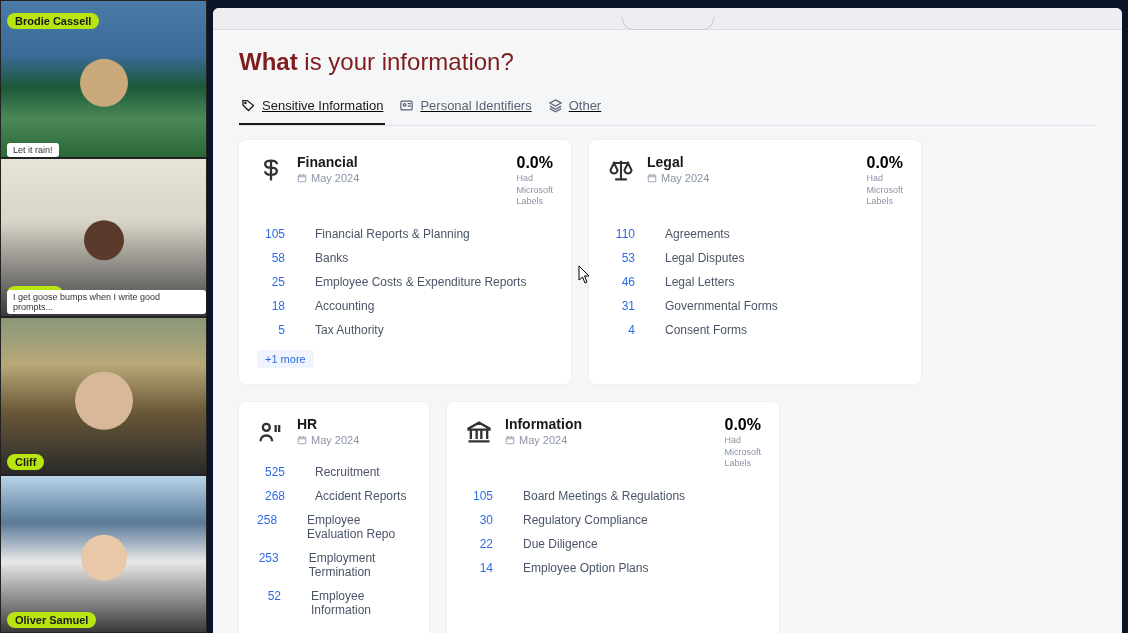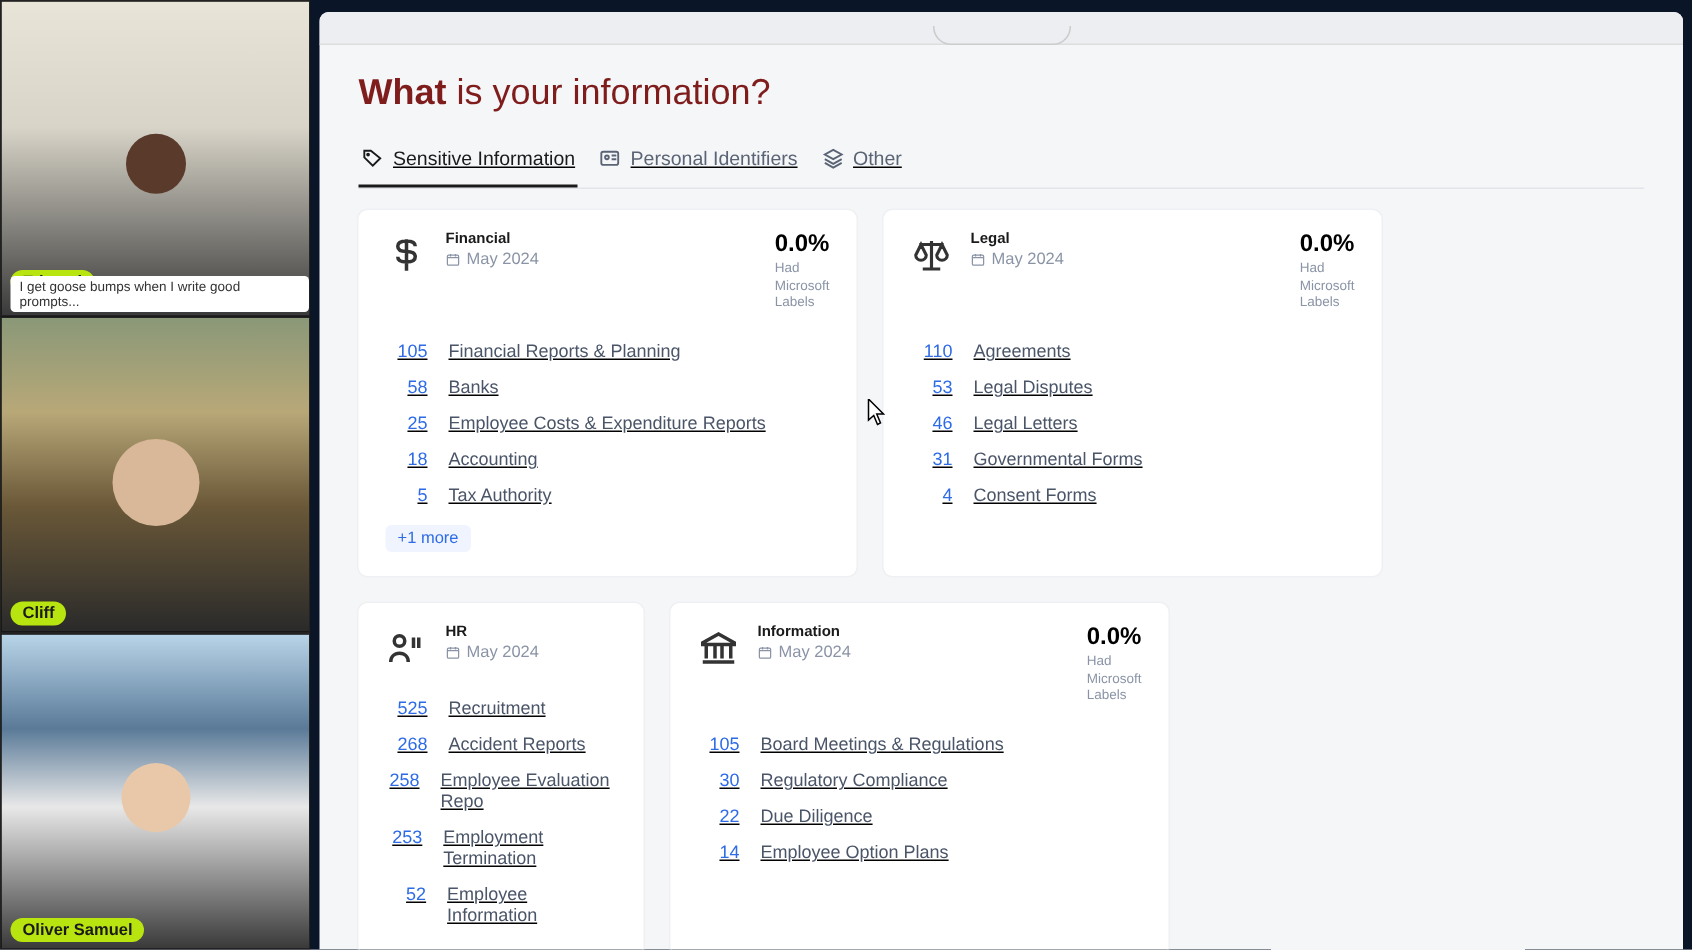--- a/index.html
+++ b/index.html
@@ -19,38 +19,44 @@
 .page-title strong { font-weight: 700; }
 .tabs { display: flex; gap: 12px; border-bottom: 1px solid #e1e4e9; margin-bottom: 14px; text-decoration: underline; }
 .tab { display: flex; align-items: center; gap: 6px; padding: 0 2px 10px 2px; font-size: 13px; color: #5a6474; cursor: pointer; border-bottom: 2px solid transparent; }
 .tab.active { color: #1a1a1a; border-bottom-color: #1a1a1a; font-weight: 500; }
 .tab svg { width: 15px; height: 15px; }
 .cards { display: flex; flex-wrap: wrap; gap: 18px; }
 .card { background: #fff; border-radius: 6px; padding: 14px 18px 16px 18px; width: 332px; box-shadow: 0 0 0 1px #eef0f3; position: relative; }
 .card-head { display: flex; align-items: flex-start; justify-content: space-between; margin-bottom: 14px; }
 .card-head-left { display: flex; gap: 12px; align-items: flex-start; }
 .card-icon { width: 28px; height: 28px; color: #333; flex-shrink:0; margin-top:2px; }
-.card-title { font-size: 10px; font-weight: 600; color: #1a1a1a; }
+.card-title { font-size: 14px; font-weight: 600; color: #1a1a1a; }
 .card-date { font-size: 11px; color: #8a94a6; margin-top: 2px; display:flex; align-items:center; gap:4px;}
 .card-date svg{width:10px;height:10px;}
 .card-stat { text-align: left; }
 .card-stat-val { font-size: 16px; font-weight: 700; color: #000000; }
 .card-stat-lbl { font-size: 9px; color: #8a94a6; line-height: 1.3; margin-top:1px; }
 .card-list { list-style: none; }
-.card-list li { display: flex; gap: 14px; font-size: 12px; padding: 5px 0; text-decoration: underline; }
+.card-list li { display: flex; gap: 30px; font-size: 12px; padding: 5px 0; }
 .li-count { width: 28px; text-align: right; color: #2e6be6; font-weight: 500; }
 .li-label { color: #4a5568; }
 .more-btn { display:inline-block; margin-top: 8px; font-size: 11px; color: #2e6be6; background: #f0f4ff; padding: 3px 8px; border-radius: 4px; cursor: pointer; }
 .cursor { position: absolute; left: 365px; top: 258px; z-index: 50; pointer-events:none; }
 .cursor svg { width: 14px; height: 18px; }
 </style>
 </head>
 <body>
 
 <div class="video-col" id="video-col">
+    <div class="video-tile">
+      <div class="vt-bg" style="background: linear-gradient(rgb(74, 123, 168) 0%, rgb(58, 107, 152) 35%, rgb(26, 88, 56) 55%, rgb(74, 136, 88) 75%, rgb(42, 104, 56) 100%);"></div>
+      <div class="vt-person" style="width: 48px; height: 48px; background: rgb(201, 169, 122);"></div>
+      <div class="vt-name" style="bottom: 128px;">Brodie Cassell</div>
+      <div class="vt-caption" style="top: 142px;">Let it rain!</div>
+    </div>
     <div class="video-tile">
       <div class="vt-bg" style="background: linear-gradient(rgb(232, 228, 216) 0%, rgb(216, 212, 200) 40%, rgb(58, 58, 58) 100%);"></div>
       <div class="vt-person" style="width: 40px; height: 40px; background: rgb(90, 58, 42);"></div>
       <div class="vt-name" style="bottom: 14px;">Edward</div>
       <div class="vt-caption" style="bottom: 2px;">I get goose bumps when I write good prompts...</div>
     </div>
     <div class="video-tile">
       <div class="vt-bg" style="background: linear-gradient(rgb(138, 152, 120) 0%, rgb(184, 168, 120) 30%, rgb(106, 88, 56) 60%, rgb(42, 42, 42) 100%);"></div>
       <div class="vt-person" style="width: 58px; height: 58px; background: rgb(216, 184, 152);"></div>
       <div class="vt-name" style="bottom: 4px;">Cliff</div>

